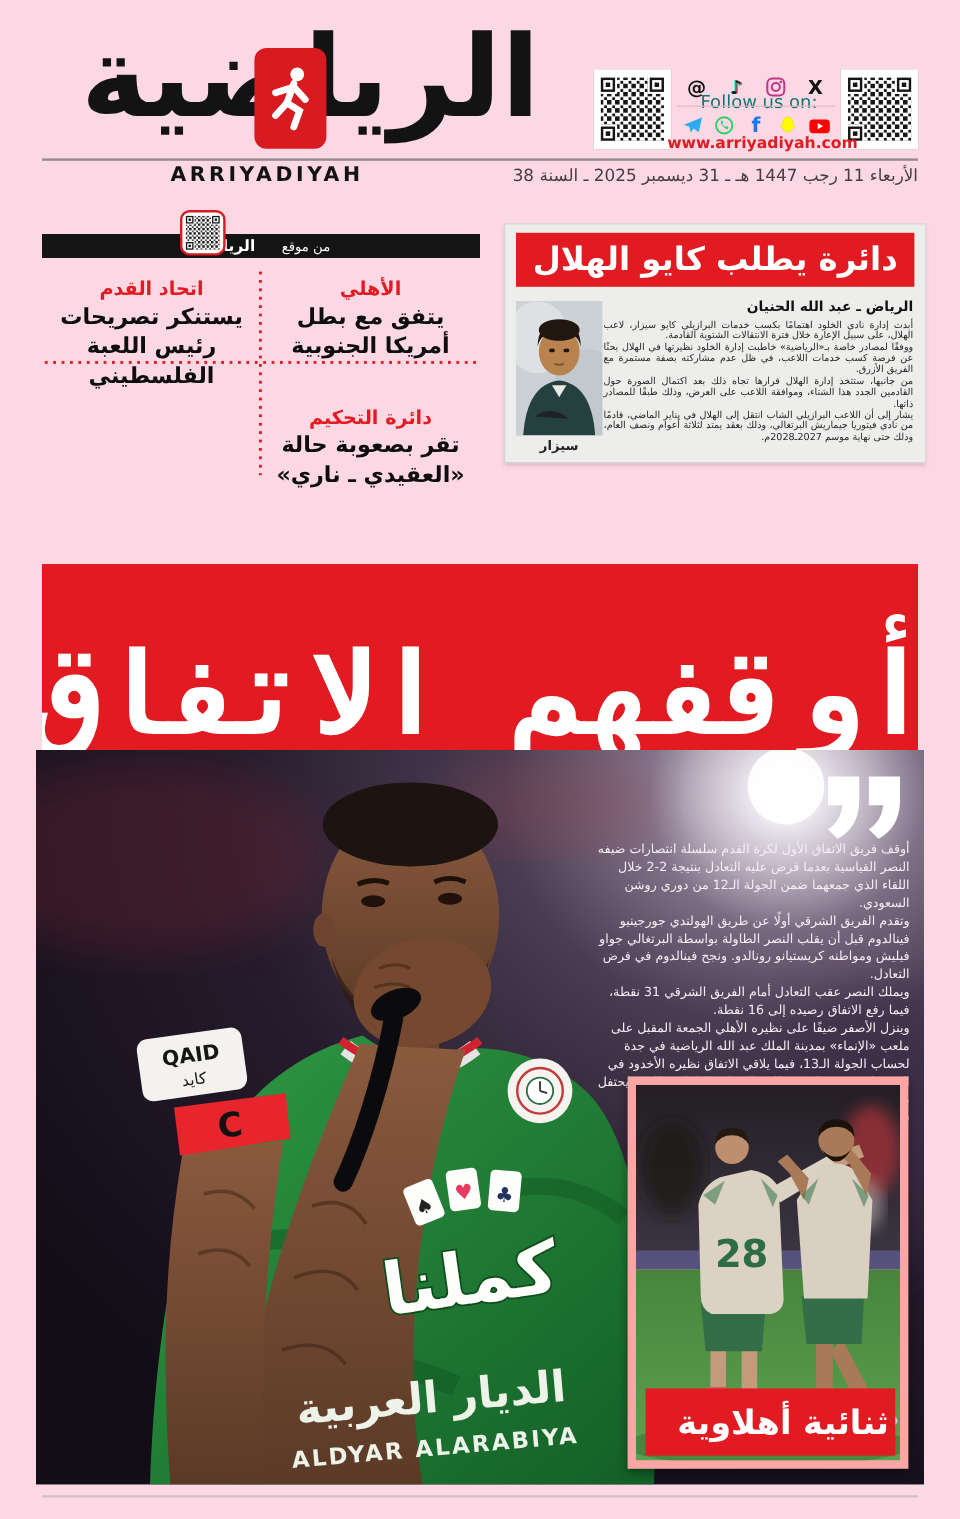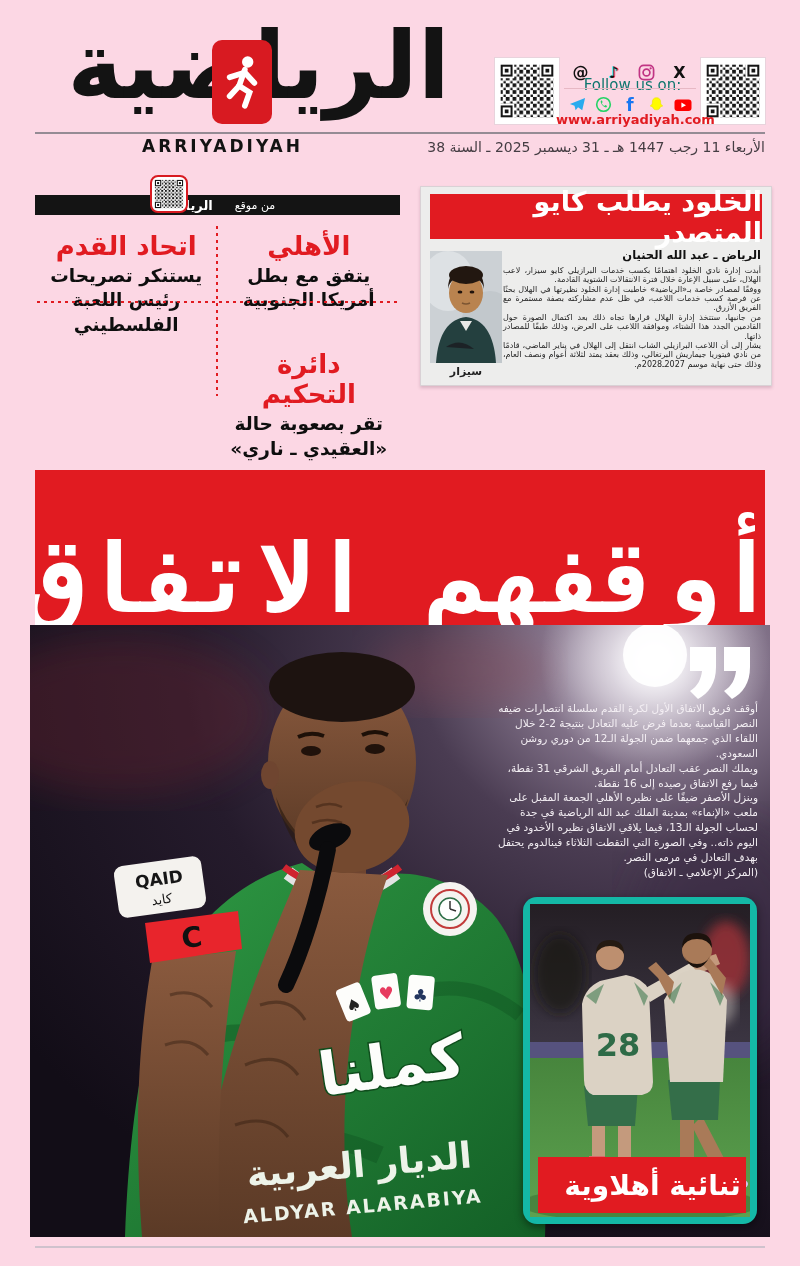--- a/index.html
+++ b/index.html
@@ -30,21 +30,21 @@
   
   .site-bar { position:absolute; left:35px; top:195px; width:365px; height:20px; background:#141414; color:#fff;
               display:flex; align-items:center; justify-content:center; gap:6px; direction:rtl; }
   .site-bar .prefix { font-size:11px;margin-left:16px; } .site-bar .brand { font-size:13px; font-weight:bold; }
   .site-qr { position:absolute; left:150px; top:175px; width:38px; height:38px; background:#fff; border:2px solid #d81a21;
              border-radius:8px; padding:2px; }
   .site-qr svg { width:100%; height:100%; }
   .web-grid { position:absolute; left:35px; top:219px; width:365px; height:182px; direction:rtl;
               display:grid; grid-template-columns:1fr 1fr; }
   .web-cell { text-align:center; padding:12px 10px 0 10px; }
-  .web-title { color:#e11b21; font-weight:bold; font-size:26px; margin-bottom:3px; }
+  .web-title { color:#e11b21; font-weight:bold; font-size:16px; margin-bottom:3px; }
   .web-body { color:#0e0e0e; font-weight:bold; font-size:18.5px; line-height:1.32; }
   .vdots { position:absolute; left:215px; top:224px; width:4px; height:172px;
            background-image:radial-gradient(circle,#e11b21 1.2px,transparent 1.45px);
            background-size:4px 7px; background-repeat:repeat-y; background-position:center top; }
   .hdots { position:absolute; left:35px; top:300px; width:365px; height:4px;
            background-image:radial-gradient(circle,#e11b21 1.2px,transparent 1.45px);
            background-size:7px 4px; background-repeat:repeat-x; background-position:left center; }
 
   
   .article { position:absolute; left:420px; top:186px; width:352px; height:200px; background:#ededec;
@@ -65,22 +65,22 @@
             display:flex; align-items:flex-end; justify-content:center; }
   .main-headline { color:#fff; font-weight:bold; font-size:96px; line-height:1.0; direction:rtl; white-space:nowrap;
                    letter-spacing:-2px; transform:translateY(10px);font-family:Liberation Mono, monospace; }
 
   
   .photo { position:absolute; left:30px; top:625px; width:740px; height:612px; background:#15101a; overflow:hidden; }
   .photo-scene { position:absolute; inset:0; }
   .photo-text { position:absolute; right:12px; top:76px; width:266px; color:#f3eef3; direction:rtl; text-align:right;
                 font-size:10.5px; line-height:1.42; }
   .photo-text p { margin:0; }
-  .inset { position:absolute; left:493px; top:272px; width:234px; height:327px; background:#14b8a6; padding:7px;
-           box-shadow:0 3px 8px rgba(0,0,0,.45);border-radius:14px; }
+  .inset { position:absolute; left:493px; top:272px; width:234px; height:327px; background:#fca5a5; padding:7px;
+           box-shadow:0 3px 8px rgba(0,0,0,.45); }
   .inset svg { width:100%; height:100%; display:block; }
   .inset-caption { position:absolute; left:508px; top:532px; width:208px; height:56px; background:#e11b21; color:#fff;
                    display:flex; align-items:center; justify-content:center; font-size:28px; font-weight:bold; direction:rtl;padding-left:21px; }
   .footer-rule { position:absolute; left:35px; top:1246px; width:730px; height:2px; background:#cfc2cd; }
 </style>
 </head>
 <body>
 
 <svg width="0" height="0" style="position:absolute">
   <defs>
@@ -246,21 +246,21 @@
     </div>
     <div class="web-cell">
       <div class="web-title">دائرة التحكيم</div>
       <div class="web-body">تقر بصعوبة حالة «العقيدي ـ ناري»</div>
     </div>
   </div>
   <div class="vdots"></div>
   <div class="hdots"></div>
 
   <div class="article">
-    <div class="article-bar">الخلود يطلب كايو المتصدر</div>
+    <div class="article-bar">دائرة يطلب كايو الهلال</div>
     <div class="byline">الرياض ـ عبد الله الحنيان</div>
     <div class="article-photo">
       <svg viewBox="0 0 72 112" width="72" height="112">
         <rect width="72" height="112" fill="#ccd1d5"></rect>
         <ellipse cx="18" cy="30" rx="26" ry="30" fill="#dde1e4"></ellipse>
         <ellipse cx="60" cy="80" rx="30" ry="40" fill="#c2c8cc"></ellipse>
         <path d="M6 112 C8 82 19 68 36 66 C53 68 64 82 66 112 Z" fill="#24403f"></path>
         <path d="M30 70 L36 80 L42 70 Z" fill="#e8e8e6"></path>
         <ellipse cx="36" cy="42" rx="17" ry="20" fill="#b9834f"></ellipse>
         <path d="M18 38 Q18 18 36 17 Q54 18 54 38 Q52 26 36 25 Q20 26 18 38 Z" fill="#221710"></path>
@@ -378,20 +378,21 @@
       </g>
 
       <g transform="rotate(-5 330 550)">
         <text x="330" y="552" font-size="36" font-weight="bold" fill="#edf3e9" text-anchor="middle" direction="rtl" font-family="DejaVu Sans">الديار العربية</text>
         <text x="330" y="588" font-size="19" font-weight="bold" letter-spacing="2" fill="#edf3e9" text-anchor="middle" font-family="DejaVu Sans">ALDYAR ALARABIYA</text>
       </g>
     </svg>
 
     <div class="photo-text">
       <p>أوقف فريق الاتفاق الأول لكرة القدم سلسلة انتصارات ضيفه النصر القياسية بعدما فرض عليه التعادل بنتيجة 2-2 خلال اللقاء الذي جمعهما ضمن الجولة الـ12 من دوري روشن السعودي.</p>
+      <p>وتقدم الفريق الشرقي أولًا عن طريق الهولندي جورجينيو فينالدوم قبل أن يقلب النصر الطاولة بواسطة البرتغالي جواو فيليش ومواطنه كريستيانو رونالدو. ونجح فينالدوم في فرض التعادل.</p>
       <p>ويملك النصر عقب التعادل أمام الفريق الشرقي 31 نقطة، فيما رفع الاتفاق رصيده إلى 16 نقطة.</p>
       <p>وينزل الأصفر ضيفًا على نظيره الأهلي الجمعة المقبل على ملعب «الإنماء» بمدينة الملك عبد الله الرياضية في جدة لحساب الجولة الـ13، فيما يلاقي الاتفاق نظيره الأخدود في اليوم ذاته.. وفي الصورة التي التقطت الثلاثاء فينالدوم يحتفل بهدف التعادل في مرمى النصر.</p>
       <p>(المركز الإعلامي ـ الاتفاق)</p>
     </div>
 
     <div class="inset">
       <svg viewBox="0 0 220 313" preserveAspectRatio="none">
         <defs>
           <linearGradient id="iTop" x1="0" y1="0" x2="0" y2="1">
               <stop offset="0" stop-color="#241e24"></stop>

